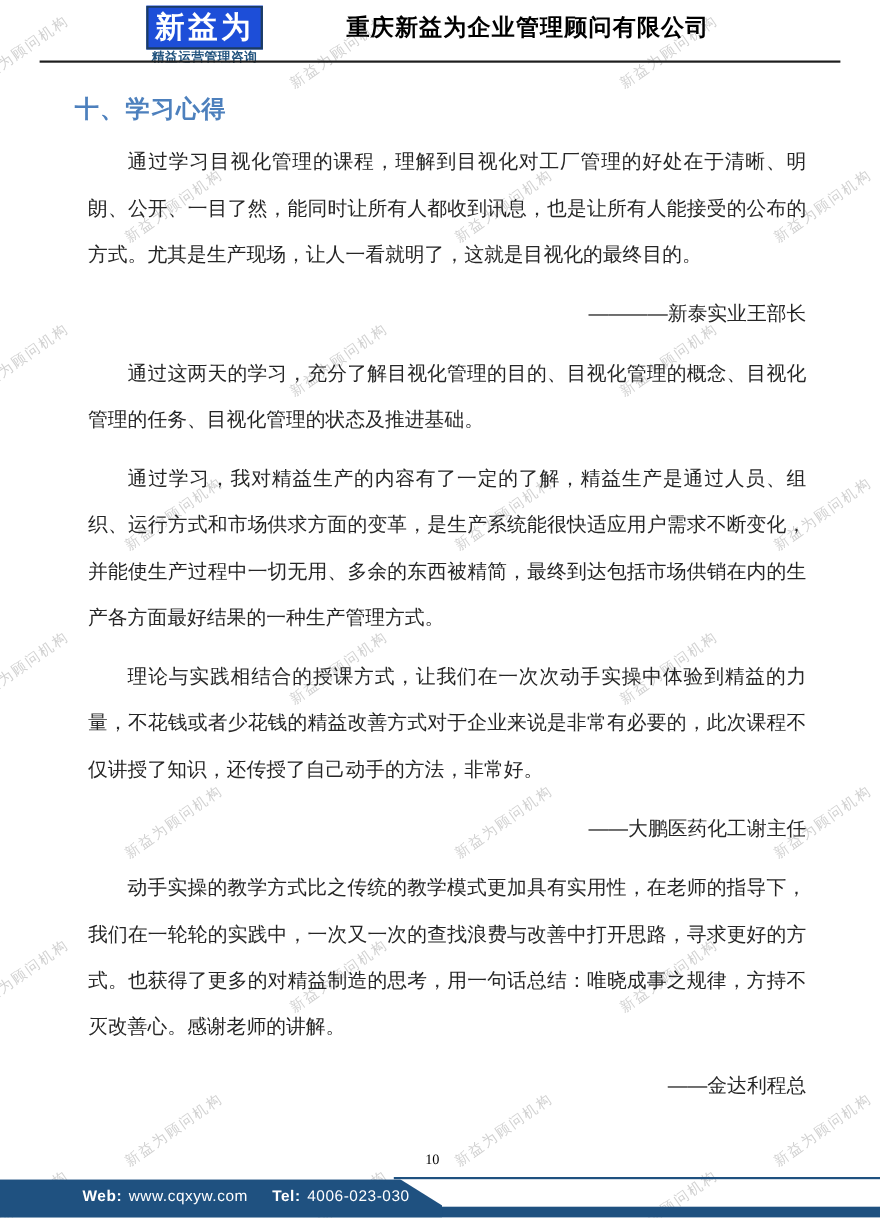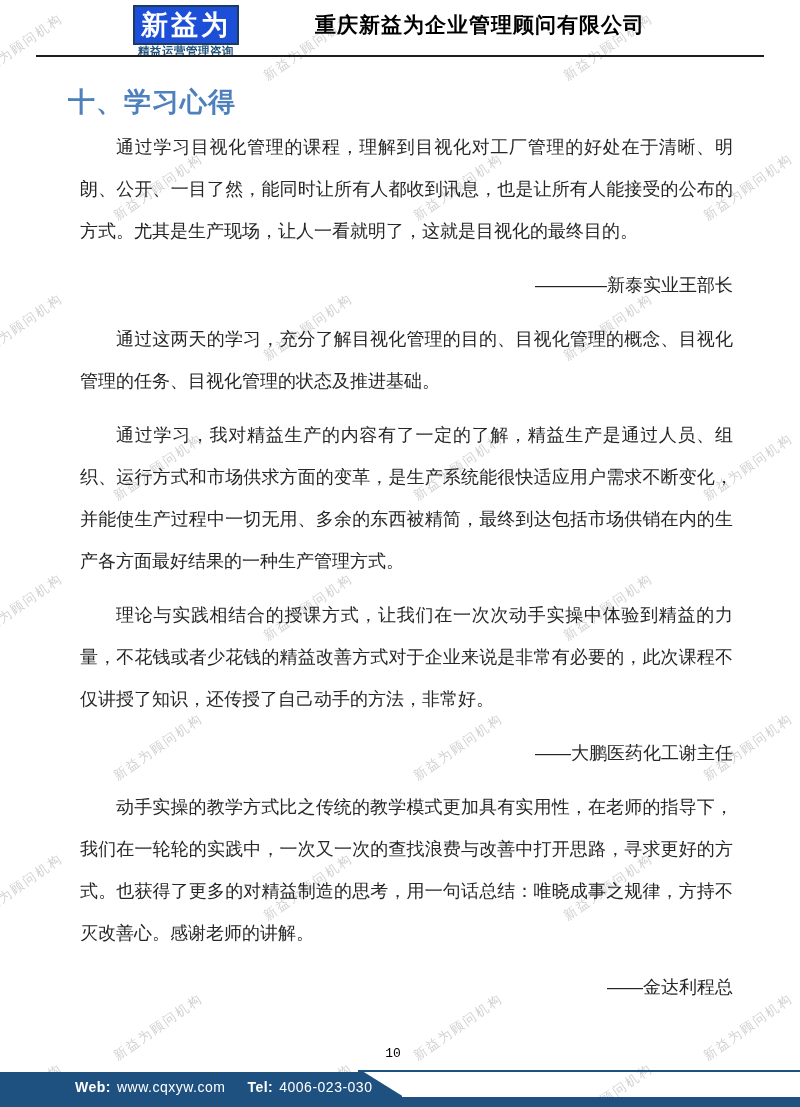--- a/index.html
+++ b/index.html
@@ -32,33 +32,33 @@
     position:absolute;left:240px;top:38px;width:480px;text-align:center;
     color:#3a3a3a;font-size:13.5px;font-family:"Liberation Serif",serif;z-index:2;
   }
   .header-rule{
     position:absolute;left:36px;right:36px;top:55px;height:0;
     border-top:2px solid #1d1d1d;z-index:2;
   }
   
   .section-title{
     position:absolute;left:68px;top:84px;margin:0;
-    color:#4d80bd;font-size:27px;font-weight:bold;letter-spacing:1px;z-index:2;
+    color:#4d80bd;font-size:22px;font-weight:bold;letter-spacing:1px;z-index:2;
   }
   .content{
     position:absolute;left:68px;right:55px;top:114px;z-index:2;
     color:#262626;font-size:18px;line-height:42px;
   }
   .content p{margin:12px;}
   .body-p{text-indent:2em;text-align:justify;}
   .attr-p{text-align:right;}
   
   .page-number{
     position:absolute;left:0;right:14px;top:1046px;text-align:center;
-    font-family:Liberation Mono, monospace;font-size:13px;color:#000;z-index:2;
+    font-family:Liberation Serif, serif;font-size:13px;color:#000;z-index:2;
   }
   .footer-top-rule{
     position:absolute;left:358px;right:0;top:1070px;height:2px;background:#1f5180;z-index:3;
   }
   .footer-ribbon{
     position:absolute;left:0;top:1072px;width:402px;height:35px;background:#1f5180;
     clip-path:polygon(0 0,90.5% 0,100% 68%,100% 100%,0 100%);
     color:#ffffff;font-size:14px;line-height:30px;padding-left:75px;
     box-sizing:border-box;z-index:4;letter-spacing:.5px;
   }

